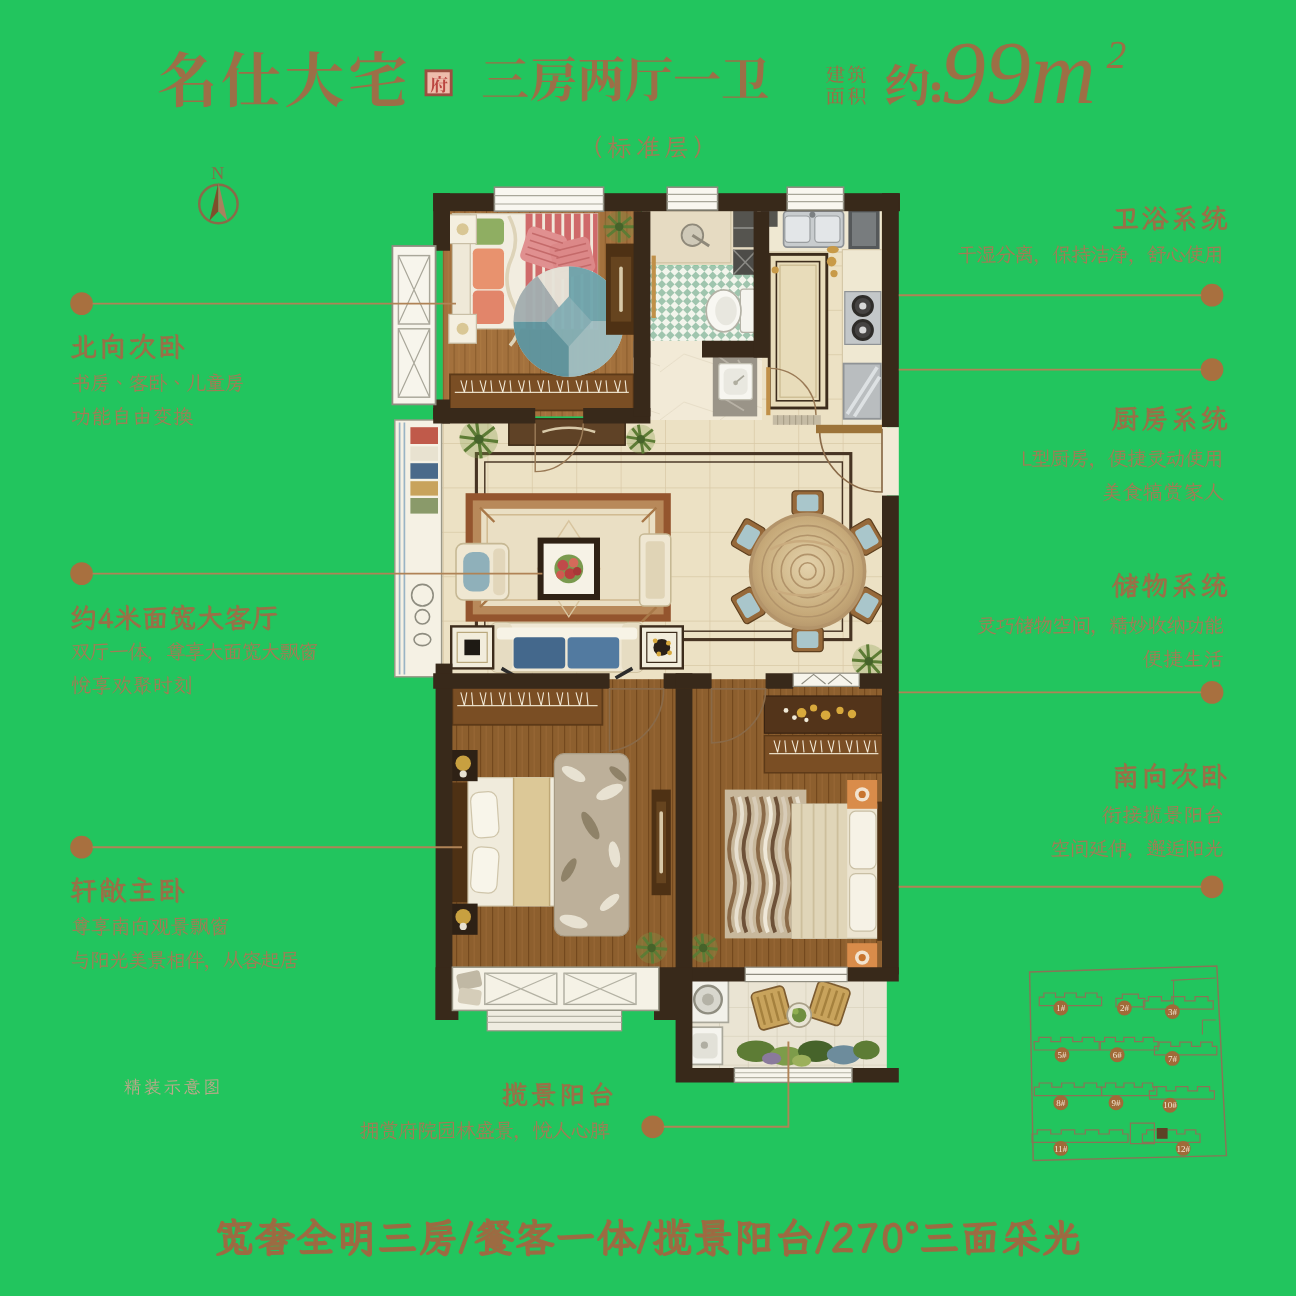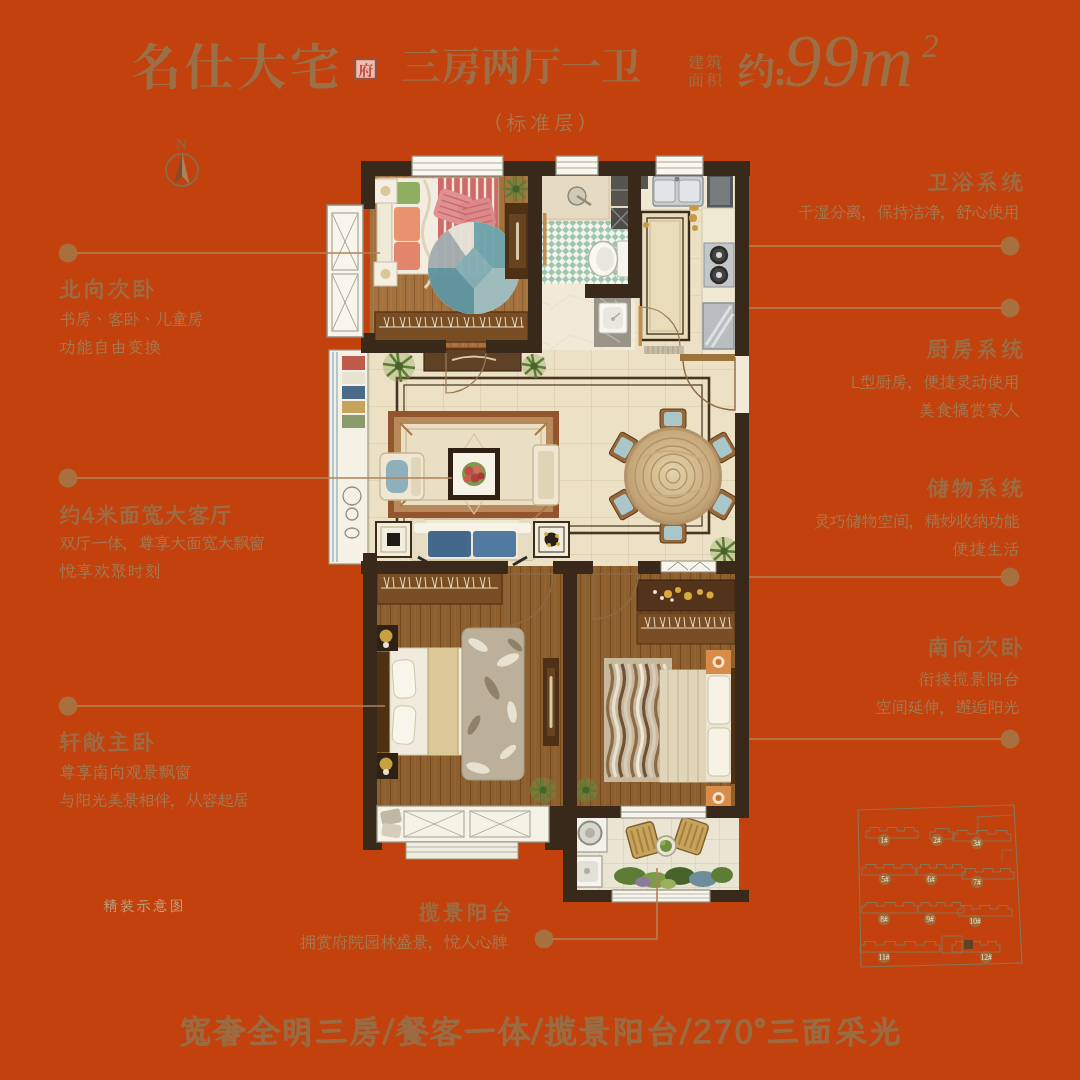--- a/index.html
+++ b/index.html
@@ -1,15 +1,15 @@
 <!DOCTYPE html>
 <html><head><meta charset="utf-8"><style>
 html,body{margin:0;padding:0}
 .page{position:relative;width:1080px;height:1080px;overflow:hidden;
-background:#c2410c;}
+background:#22c55e;}
 svg{position:absolute;left:0;top:0}
 </style></head>
 <body>
 
 <div class="page">
 <svg width="1080" height="1080" viewBox="0 0 1080 1080">
 <defs>
         <path id="q0" d="M160 -173C149 -153 134 -134 117 -116C118 -127 109 -143 77 -147C86 -155 95 -164 103 -173ZM92 -213C77 -176 46 -134 13 -112L15 -110C34 -117 52 -128 69 -141C78 -131 88 -118 92 -106C96 -104 100 -103 103 -103C76 -79 42 -58 6 -43L8 -40C34 -46 57 -54 78 -64V22H84C98 22 108 16 108 14V0H193V21H198C209 21 224 14 224 12V-67C230 -68 233 -70 234 -72L205 -95L191 -79H111L109 -80C146 -103 175 -132 196 -166C202 -166 205 -167 207 -170L178 -197L160 -180H109C114 -186 118 -192 122 -198C130 -197 132 -198 132 -201ZM193 -6H108V-72H193Z"></path>
         <path id="q1" d="M137 -209V-125H74L76 -118H137V2H82L84 9H232C236 9 239 8 240 5C228 -5 209 -20 209 -20L192 2H168V-118H237C240 -118 243 -119 244 -122C232 -132 214 -147 214 -147L197 -125H168V-198C175 -199 177 -201 178 -205ZM58 -212C48 -164 26 -114 6 -83L9 -81C19 -89 28 -98 38 -108V22H43C55 22 67 16 67 13V-134C72 -135 74 -136 75 -139L63 -143C73 -158 82 -176 89 -195C94 -195 98 -197 99 -200Z"></path>
         <path id="q2" d="M104 -211C104 -185 104 -160 102 -137H10L12 -130H102C96 -73 77 -23 7 19L10 22C100 -13 125 -64 133 -124C140 -73 158 -13 217 22C220 6 228 -4 244 -6L244 -9C174 -38 145 -83 136 -130H235C238 -130 241 -131 242 -134C230 -144 209 -160 209 -160L191 -137H134C136 -157 136 -178 137 -200C143 -201 145 -204 146 -208Z"></path>

